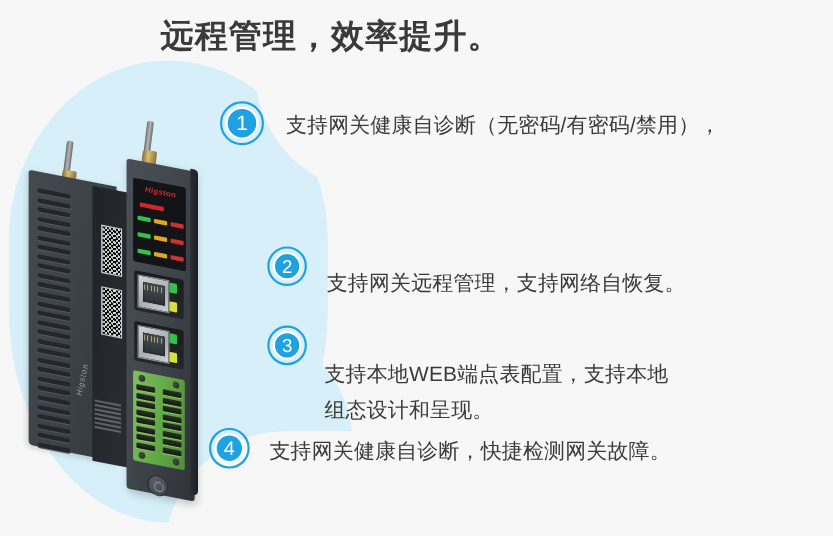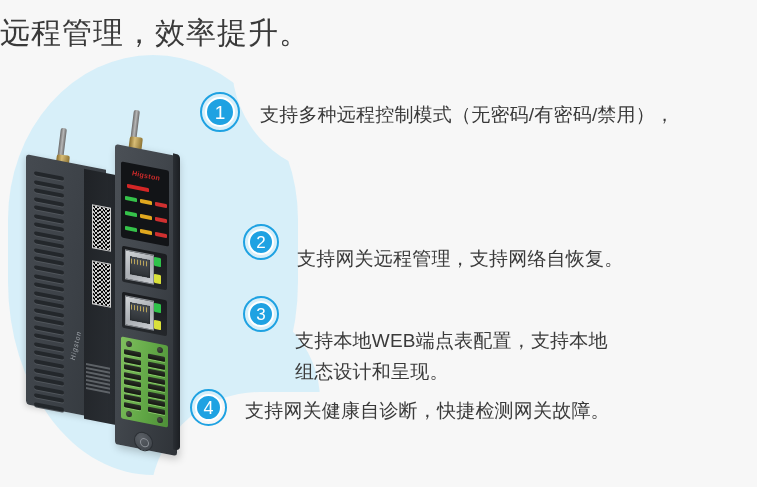--- a/index.html
+++ b/index.html
@@ -64,22 +64,23 @@
     border-radius: 0 0 0 110px;
     z-index: 1;
   }
 
   
   .title {
     position: absolute;
     left: 0;
     top: 13px;
     width: 602px;
+    text-align: center;
     font-size: 30px;
-    font-weight: normal;
+    font-weight: bold;
     color: #3a3a3a;
     letter-spacing: 1px;
     z-index: 6;
     white-space: nowrap;
   }
 
   
   .features {
     position: absolute;
     left: 0; top: 0;
@@ -132,21 +133,21 @@
     margin-left: 16px;
     font-size: 19px;
     color: #3a3a3a;
     line-height: 33px;
     letter-spacing: 0.2px;
   }
   .feature.f1 .ftext { margin-left: 20px; width: 490px; text-indent: 0; }
   .feature.f1 .ftext .l2 { display: block; padding-left: 16px; }
   .feature.f1 .ftext .l3 { display: block; padding-left: 16px; }
   .feature.f3 .ftext { width: 420px; margin-top: 24px; }
-  .feature.f3 .ftext .l2 { display: block; font-family: Liberation Mono, monospace; }
+  .feature.f3 .ftext .l2 { display: block; }
   .feature.f2 .ftext { margin-left: 18px; margin-top: 14px; }
   .feature.f4 .ftext { margin-left: 18px; }
 
   
   .device {
     position: absolute;
     left: 26px;
     top: 110px;
     width: 190px;
     height: 330px;
@@ -585,21 +586,21 @@
 
   <div class="title">远程管理，效率提升。</div>
 
   <div class="features">
 
     <div class="feature f1">
       <div class="badge">
         <div class="disc">1</div>
       </div>
       <div class="ftext">
-        <span class="l1">支持多种远程控制模式（无密码/有密码/禁用），</span>
+        <span class="l1">支持网关健康自诊断（无密码/有密码/禁用），</span>
       </div>
     </div>
 
     <div class="feature f2">
       <div class="badge">
         <div class="disc">2</div>
       </div>
       <div class="ftext">
         <span class="l1">支持网关远程管理，支持网络自恢复。</span>
       </div>

